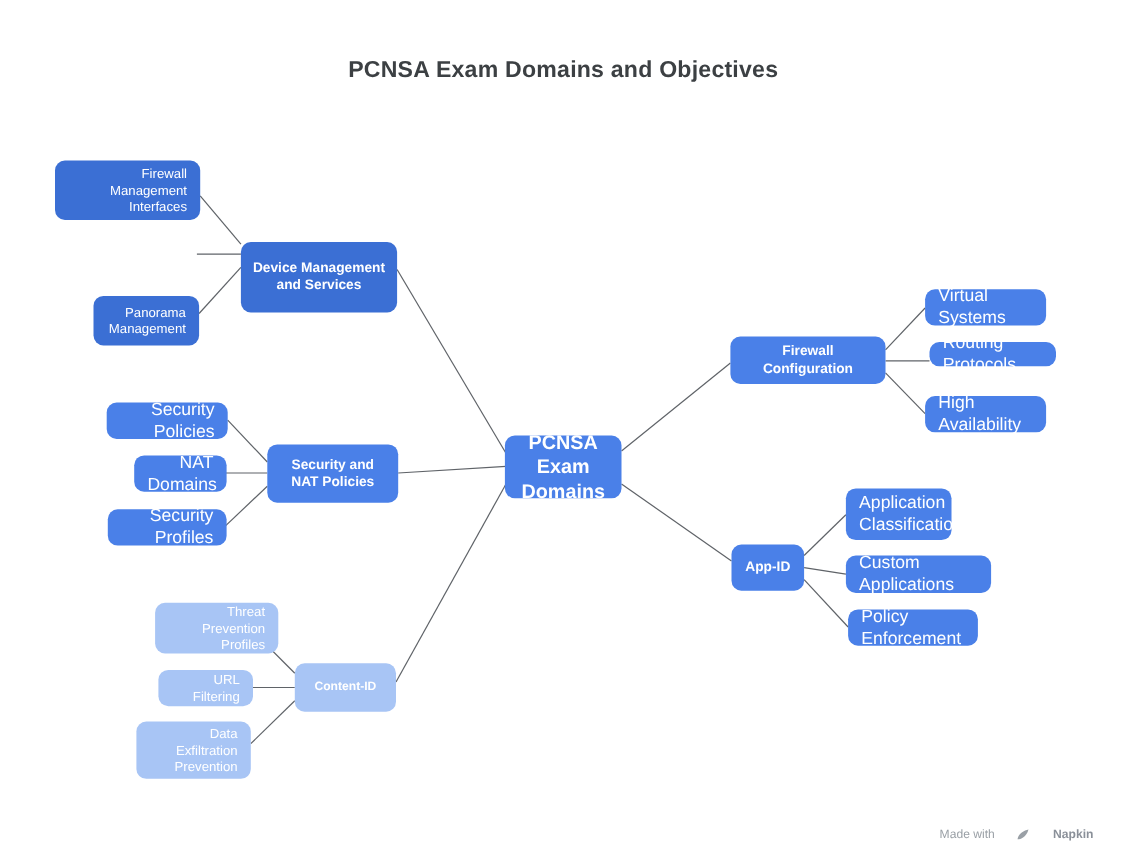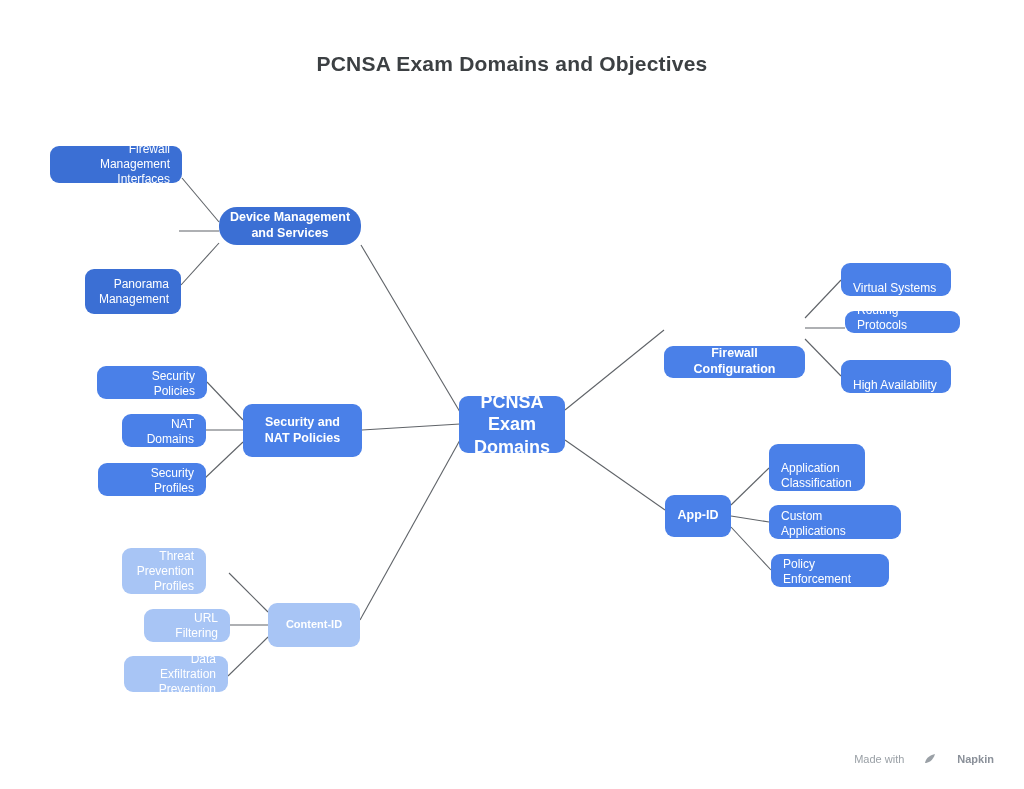--- a/index.html
+++ b/index.html
@@ -82,23 +82,22 @@
     text-align: center;
     padding: 0 10px;
   }
   .node.leaf-dark {
     background: #3b6fd4;
     font-size: 12px;
     padding: 0 12px;
   }
   .node.leaf-mid {
     background: #4a80e8;
-    font-size: 12px;
+    font-size: 16px;
     padding: 0 12px;
-    align-items: flex-end;
   }
   .node.leaf-light {
     background: #a8c5f5;
     font-size: 12px;
     padding: 0 12px;
   }
   .ta-right .label { text-align: right; }
   .ta-left .label { text-align: left; }
   .ta-center .label { text-align: center; }
 
@@ -153,24 +152,24 @@
       <line x1="731" y1="505" x2="769" y2="468"></line>
       <line x1="731" y1="516" x2="769" y2="522"></line>
       <line x1="731" y1="527" x2="771" y2="570"></line>
     </g>
   </svg>
 
   <div class="node center ta-center" style="left:459px; top:396px; width:106px; height:57px;">
     <span class="label">PCNSA Exam Domains</span>
   </div>
 
-  <div class="node branch-dark ta-center" style="left:219px; top:207px; width:142px; height:38px;border-radius:18px;">
+  <div class="node branch-dark ta-center" style="left:219px; top:220px; width:142px; height:64px;">
     <span class="label">Device Management and Services</span>
   </div>
-  <div class="node leaf-dark ta-right" style="left:50px; top:146px; width:132px; height:37px;">
+  <div class="node leaf-dark ta-right" style="left:50px; top:146px; width:132px; height:54px;">
     <span class="label">Firewall Management Interfaces</span>
   </div>
   <div class="node leaf-dark ta-right" style="left:85px; top:269px; width:96px; height:45px;">
     <span class="label">Panorama Management</span>
   </div>
 
   <div class="node branch-mid ta-center" style="left:243px; top:404px; width:119px; height:53px;">
     <span class="label">Security and NAT Policies</span>
   </div>
   <div class="node leaf-mid ta-right" style="left:97px; top:366px; width:110px; height:33px;">
@@ -179,31 +178,31 @@
   <div class="node leaf-mid ta-right" style="left:122px; top:414px; width:84px; height:33px;">
     <span class="label">NAT Domains</span>
   </div>
   <div class="node leaf-mid ta-right" style="left:98px; top:463px; width:108px; height:33px;">
     <span class="label">Security Profiles</span>
   </div>
 
   <div class="node branch-light ta-center" style="left:268px; top:603px; width:92px; height:44px;">
     <span class="label">Content-ID</span>
   </div>
-  <div class="node leaf-light ta-right" style="left:122px; top:548px; width:84px; height:46px;">
+  <div class="node leaf-light ta-right" style="left:141px; top:548px; width:112px; height:46px;">
     <span class="label">Threat Prevention Profiles</span>
   </div>
   <div class="node leaf-light ta-right" style="left:144px; top:609px; width:86px; height:33px;">
     <span class="label">URL Filtering</span>
   </div>
-  <div class="node leaf-light ta-right" style="left:124px; top:656px; width:104px; height:36px;">
+  <div class="node leaf-light ta-right" style="left:124px; top:656px; width:104px; height:52px;">
     <span class="label">Data Exfiltration Prevention</span>
   </div>
 
-  <div class="node branch-mid ta-center" style="left:664px; top:306px; width:141px; height:32px;margin-top:40px;">
+  <div class="node branch-mid ta-center" style="left:664px; top:306px; width:141px; height:43px;">
     <span class="label">Firewall Configuration</span>
   </div>
   <div class="node leaf-mid ta-left" style="left:841px; top:263px; width:110px; height:33px;">
     <span class="label">Virtual Systems</span>
   </div>
   <div class="node leaf-mid ta-left" style="left:845px; top:311px; width:115px; height:22px;">
     <span class="label">Routing Protocols</span>
   </div>
   <div class="node leaf-mid ta-left" style="left:841px; top:360px; width:110px; height:33px;">
     <span class="label">High Availability</span>

